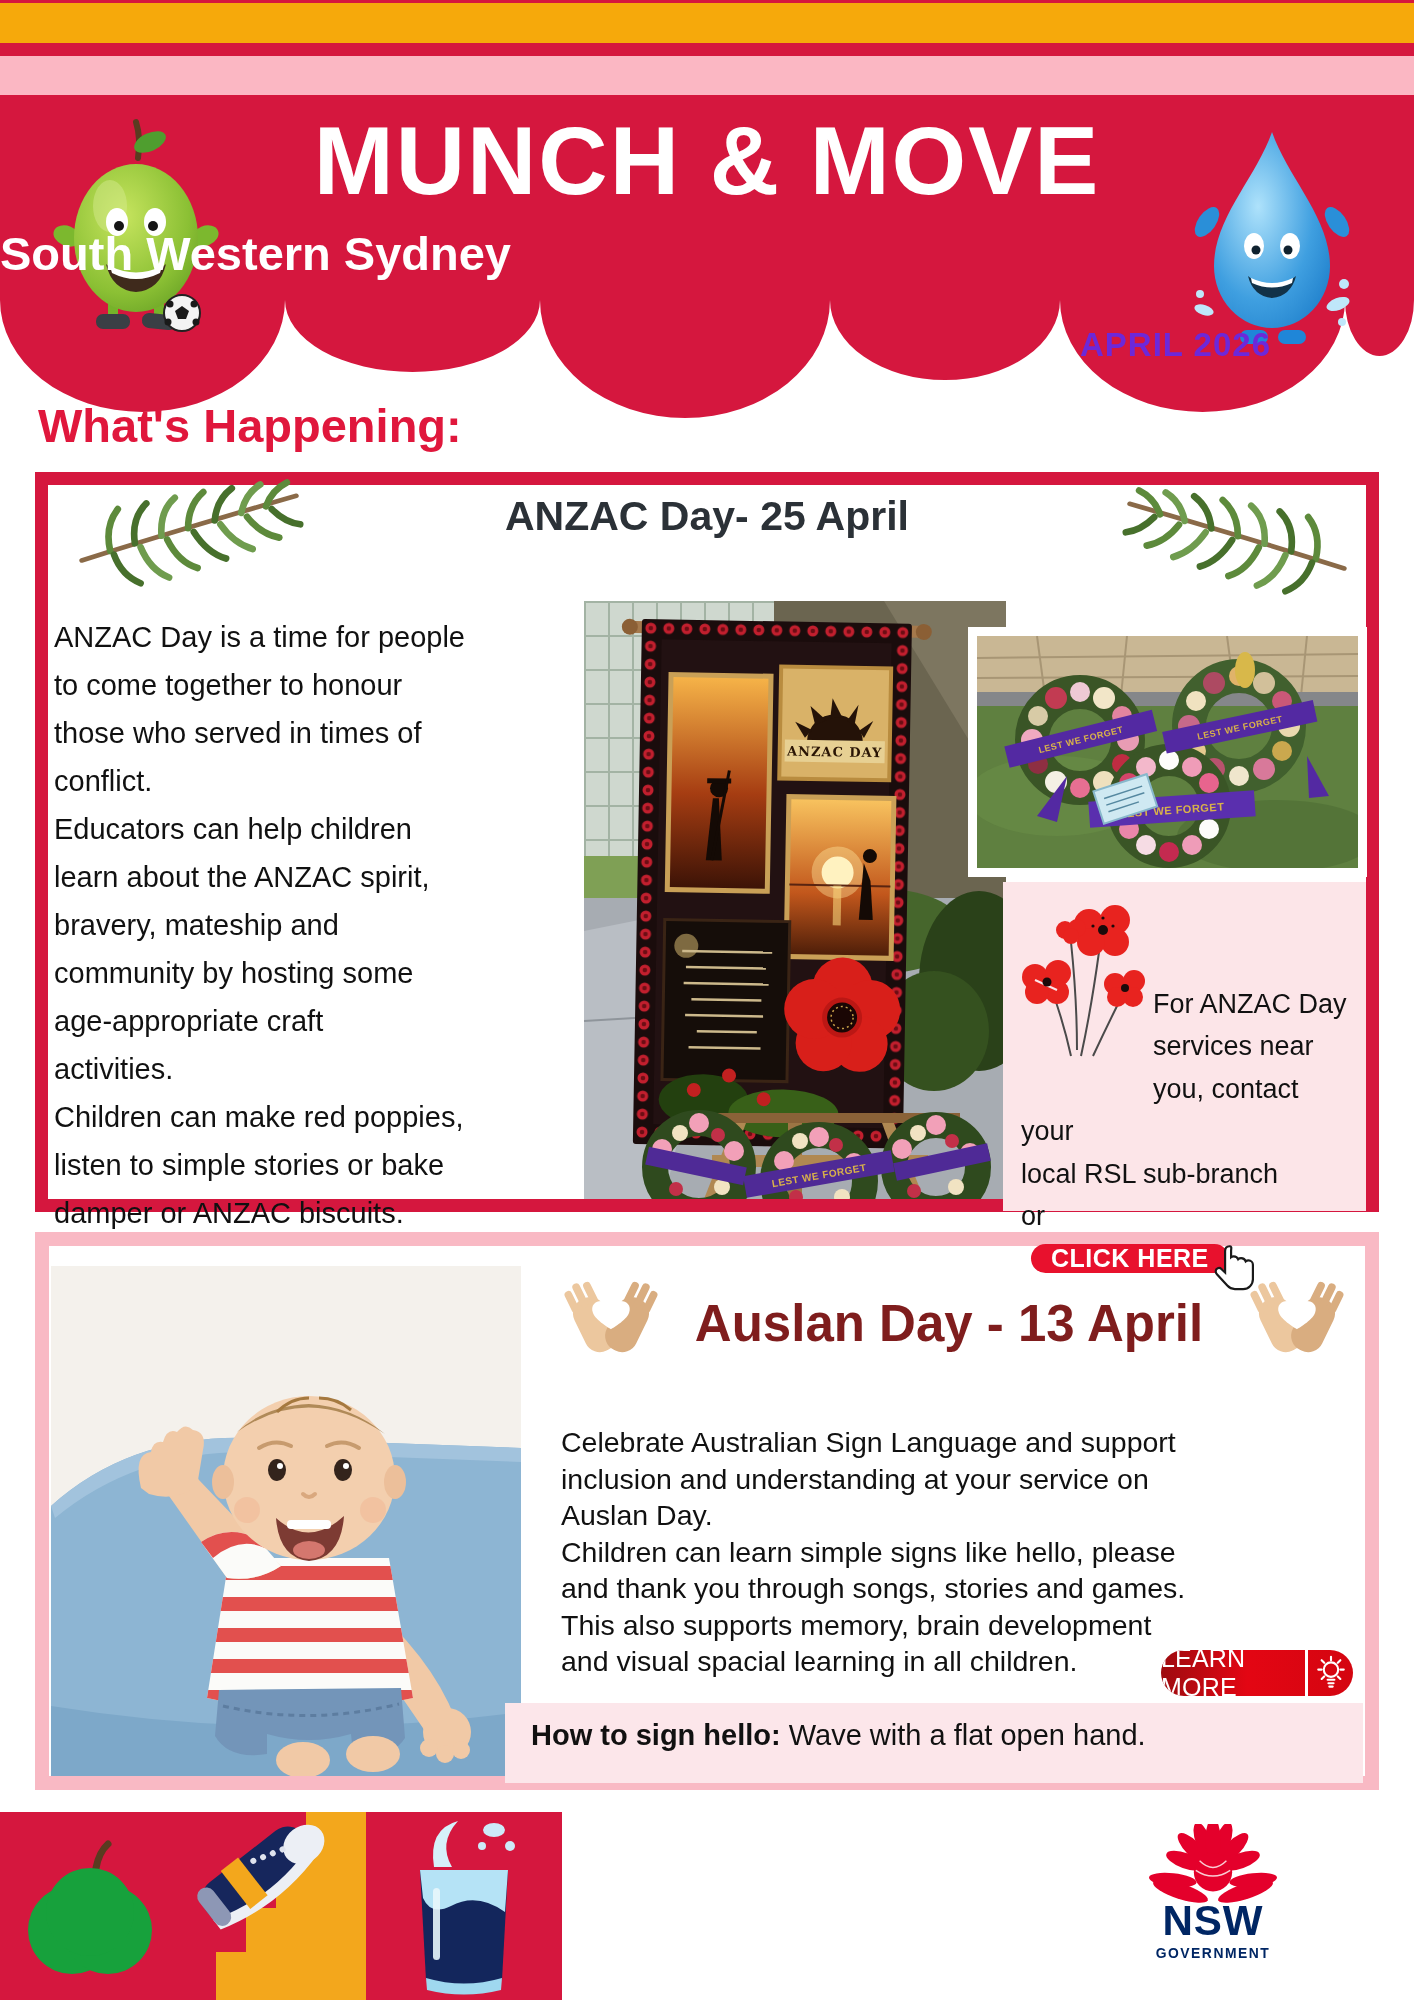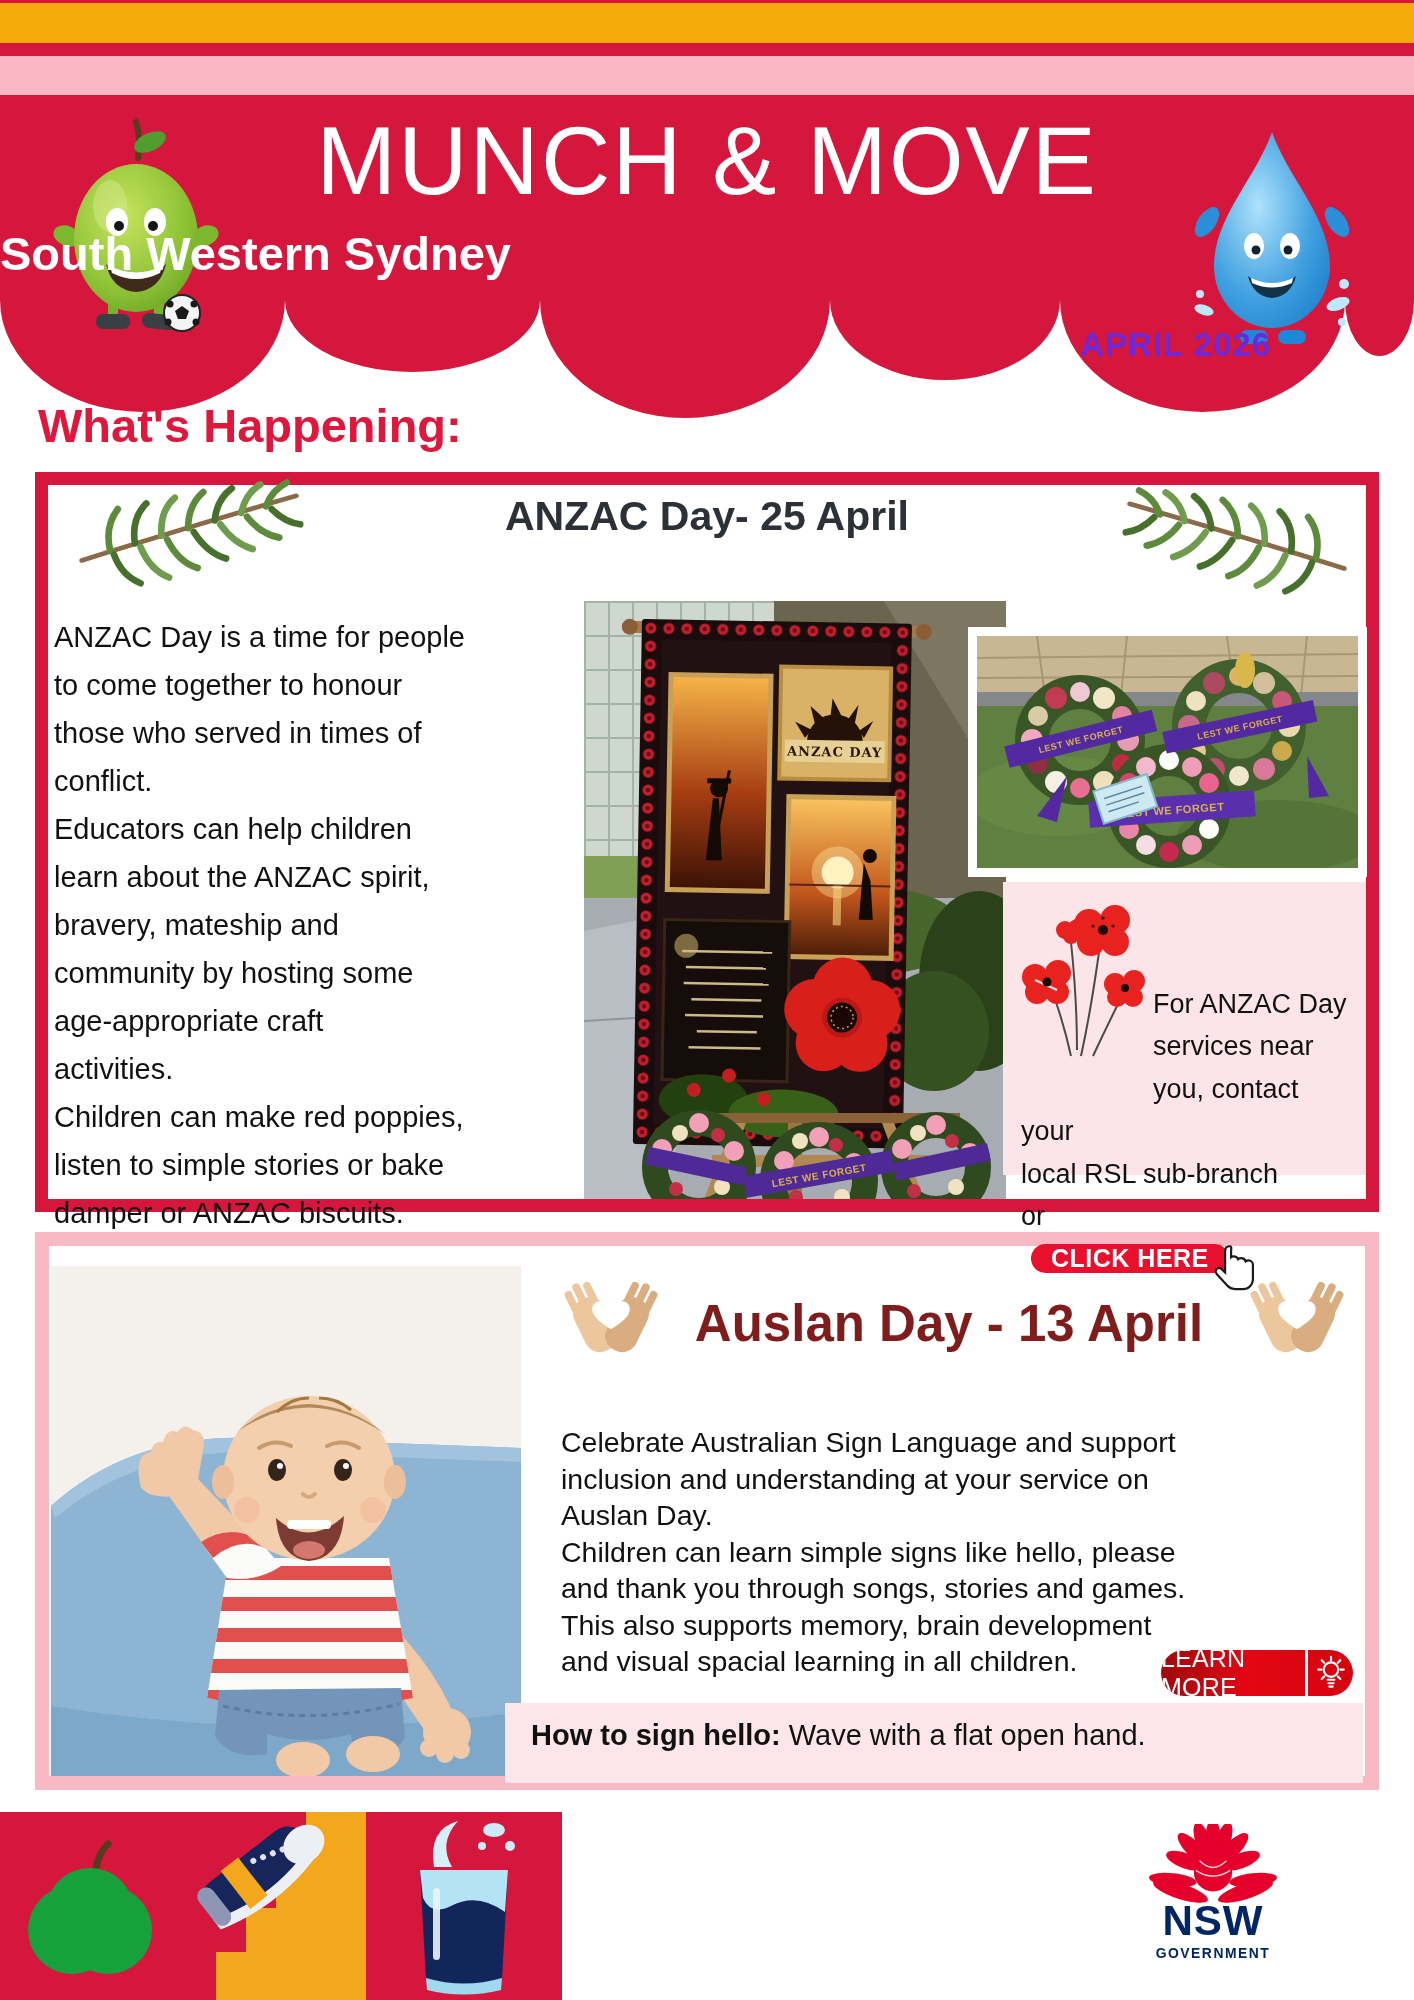--- a/index.html
+++ b/index.html
@@ -8,21 +8,21 @@
   .abs{position:absolute;}
 
   
   .stripe-topline{left:0;top:0;width:100%;height:3px;background:#D5173E;}
   .stripe-yellow {left:0;top:3px;width:100%;height:40px;background:#F6A90B;}
   .stripe-crimson{left:0;top:43px;width:100%;height:13px;background:#D5173E;}
   .stripe-pink   {left:0;top:56px;width:100%;height:39px;background:#FBB7C3;}
   .banner{left:0;top:95px;width:100%;height:205px;background:#D5173E;}
   .scallop{left:0;top:300px;width:1414px;height:122px;}
   .banner-title{left:0;top:106px;width:100%;text-align:center;color:#fff;
-    font-size:96px;font-weight:400;letter-spacing:2px;}
+    font-size:96px;font-weight:700;letter-spacing:2px;}
   .banner-subtitle{left:0;top:226px;width:100%;color:#fff;
     font-size:47px;font-weight:800;}
   .issue{left:1080px;top:326px;width:240px;color:#6d28d9;
     font-size:33px;font-weight:800;letter-spacing:1px;}
   .mascot-apple{left:50px;top:116px;width:172px;height:220px;}
   .mascot-drop{left:1192px;top:124px;width:160px;height:230px;}
 
   .section-heading{left:38px;top:398px;font-size:47px;font-weight:800;color:#E0173C;}
 
   
@@ -31,21 +31,21 @@
   .anzac-inner{position:absolute;left:0;top:0;right:0;bottom:0;}
   .sprig-left{left:28px;top:-6px;width:228px;height:122px;}
   .sprig-right{right:16px;top:2px;width:228px;height:122px;transform:scaleX(-1);}
   .anzac-title{left:250px;right:250px;top:8px;text-align:center;
     font-size:41px;font-weight:800;color:#2B3137;}
   .anzac-body{left:6px;top:128px;width:460px;font-size:29px;line-height:48px;
     color:#111;white-space:pre-line;}
   .quilt-photo{left:536px;top:116px;width:422px;height:598px;}
   .wreath-frame{left:920px;top:142px;width:399px;height:250px;background:#fff;
     padding:9px;box-sizing:border-box;}
-  .services{left:955px;top:397px;width:363px;height:293px;background:#FCE5E8;}
+  .services{left:955px;top:397px;width:363px;height:329px;background:#FCE5E8;}
   .poppies{left:8px;top:8px;width:140px;height:170px;}
   .poppy-spacer{float:left;width:132px;height:96px;}
   .services-text{position:relative;z-index:2;padding:58px 14px 0 18px;
     font-size:27px;line-height:42.5px;color:#111;white-space:pre-line;}
   .click-here{display:inline-flex;align-items:center;position:relative;top:-2px;
     background:#E8112D;color:#fff;font-weight:800;font-size:25px;letter-spacing:.5px;
     padding:0 20px;border-radius:26px;margin-left:10px;vertical-align:middle;
     line-height:normal;white-space:nowrap;}
   .cursor-icon{position:absolute;right:-30px;bottom:-18px;width:46px;height:48px;}
 

